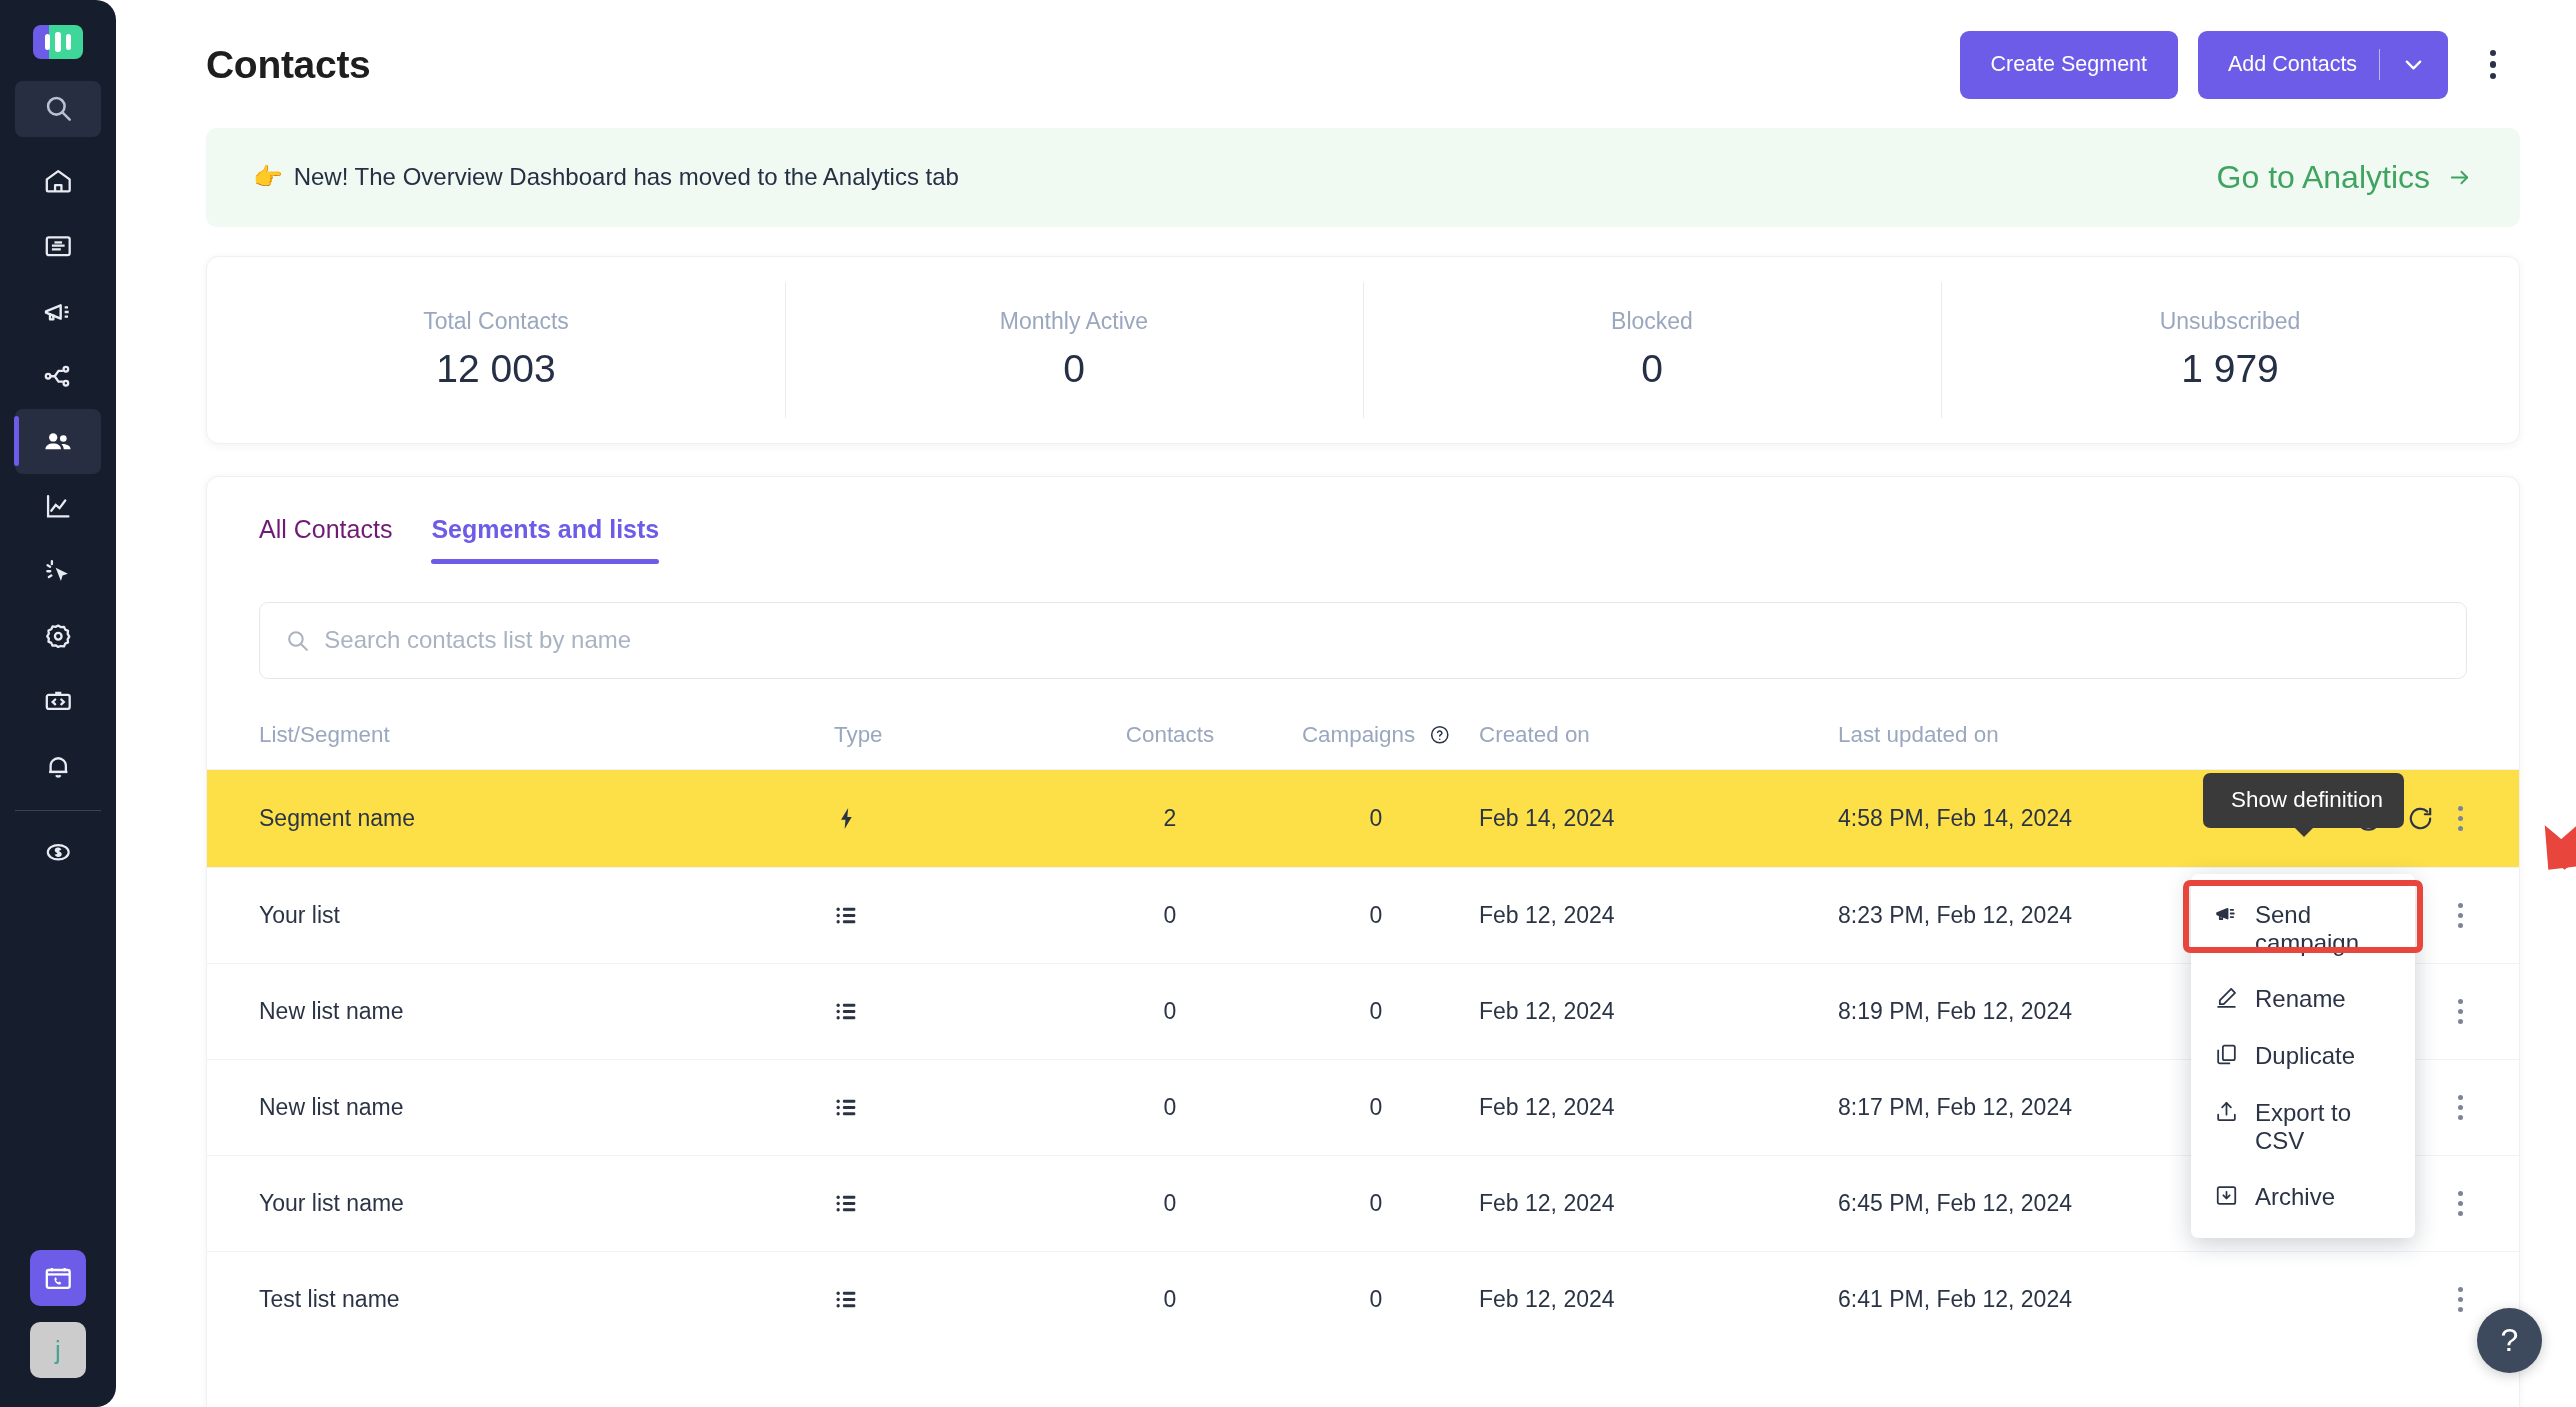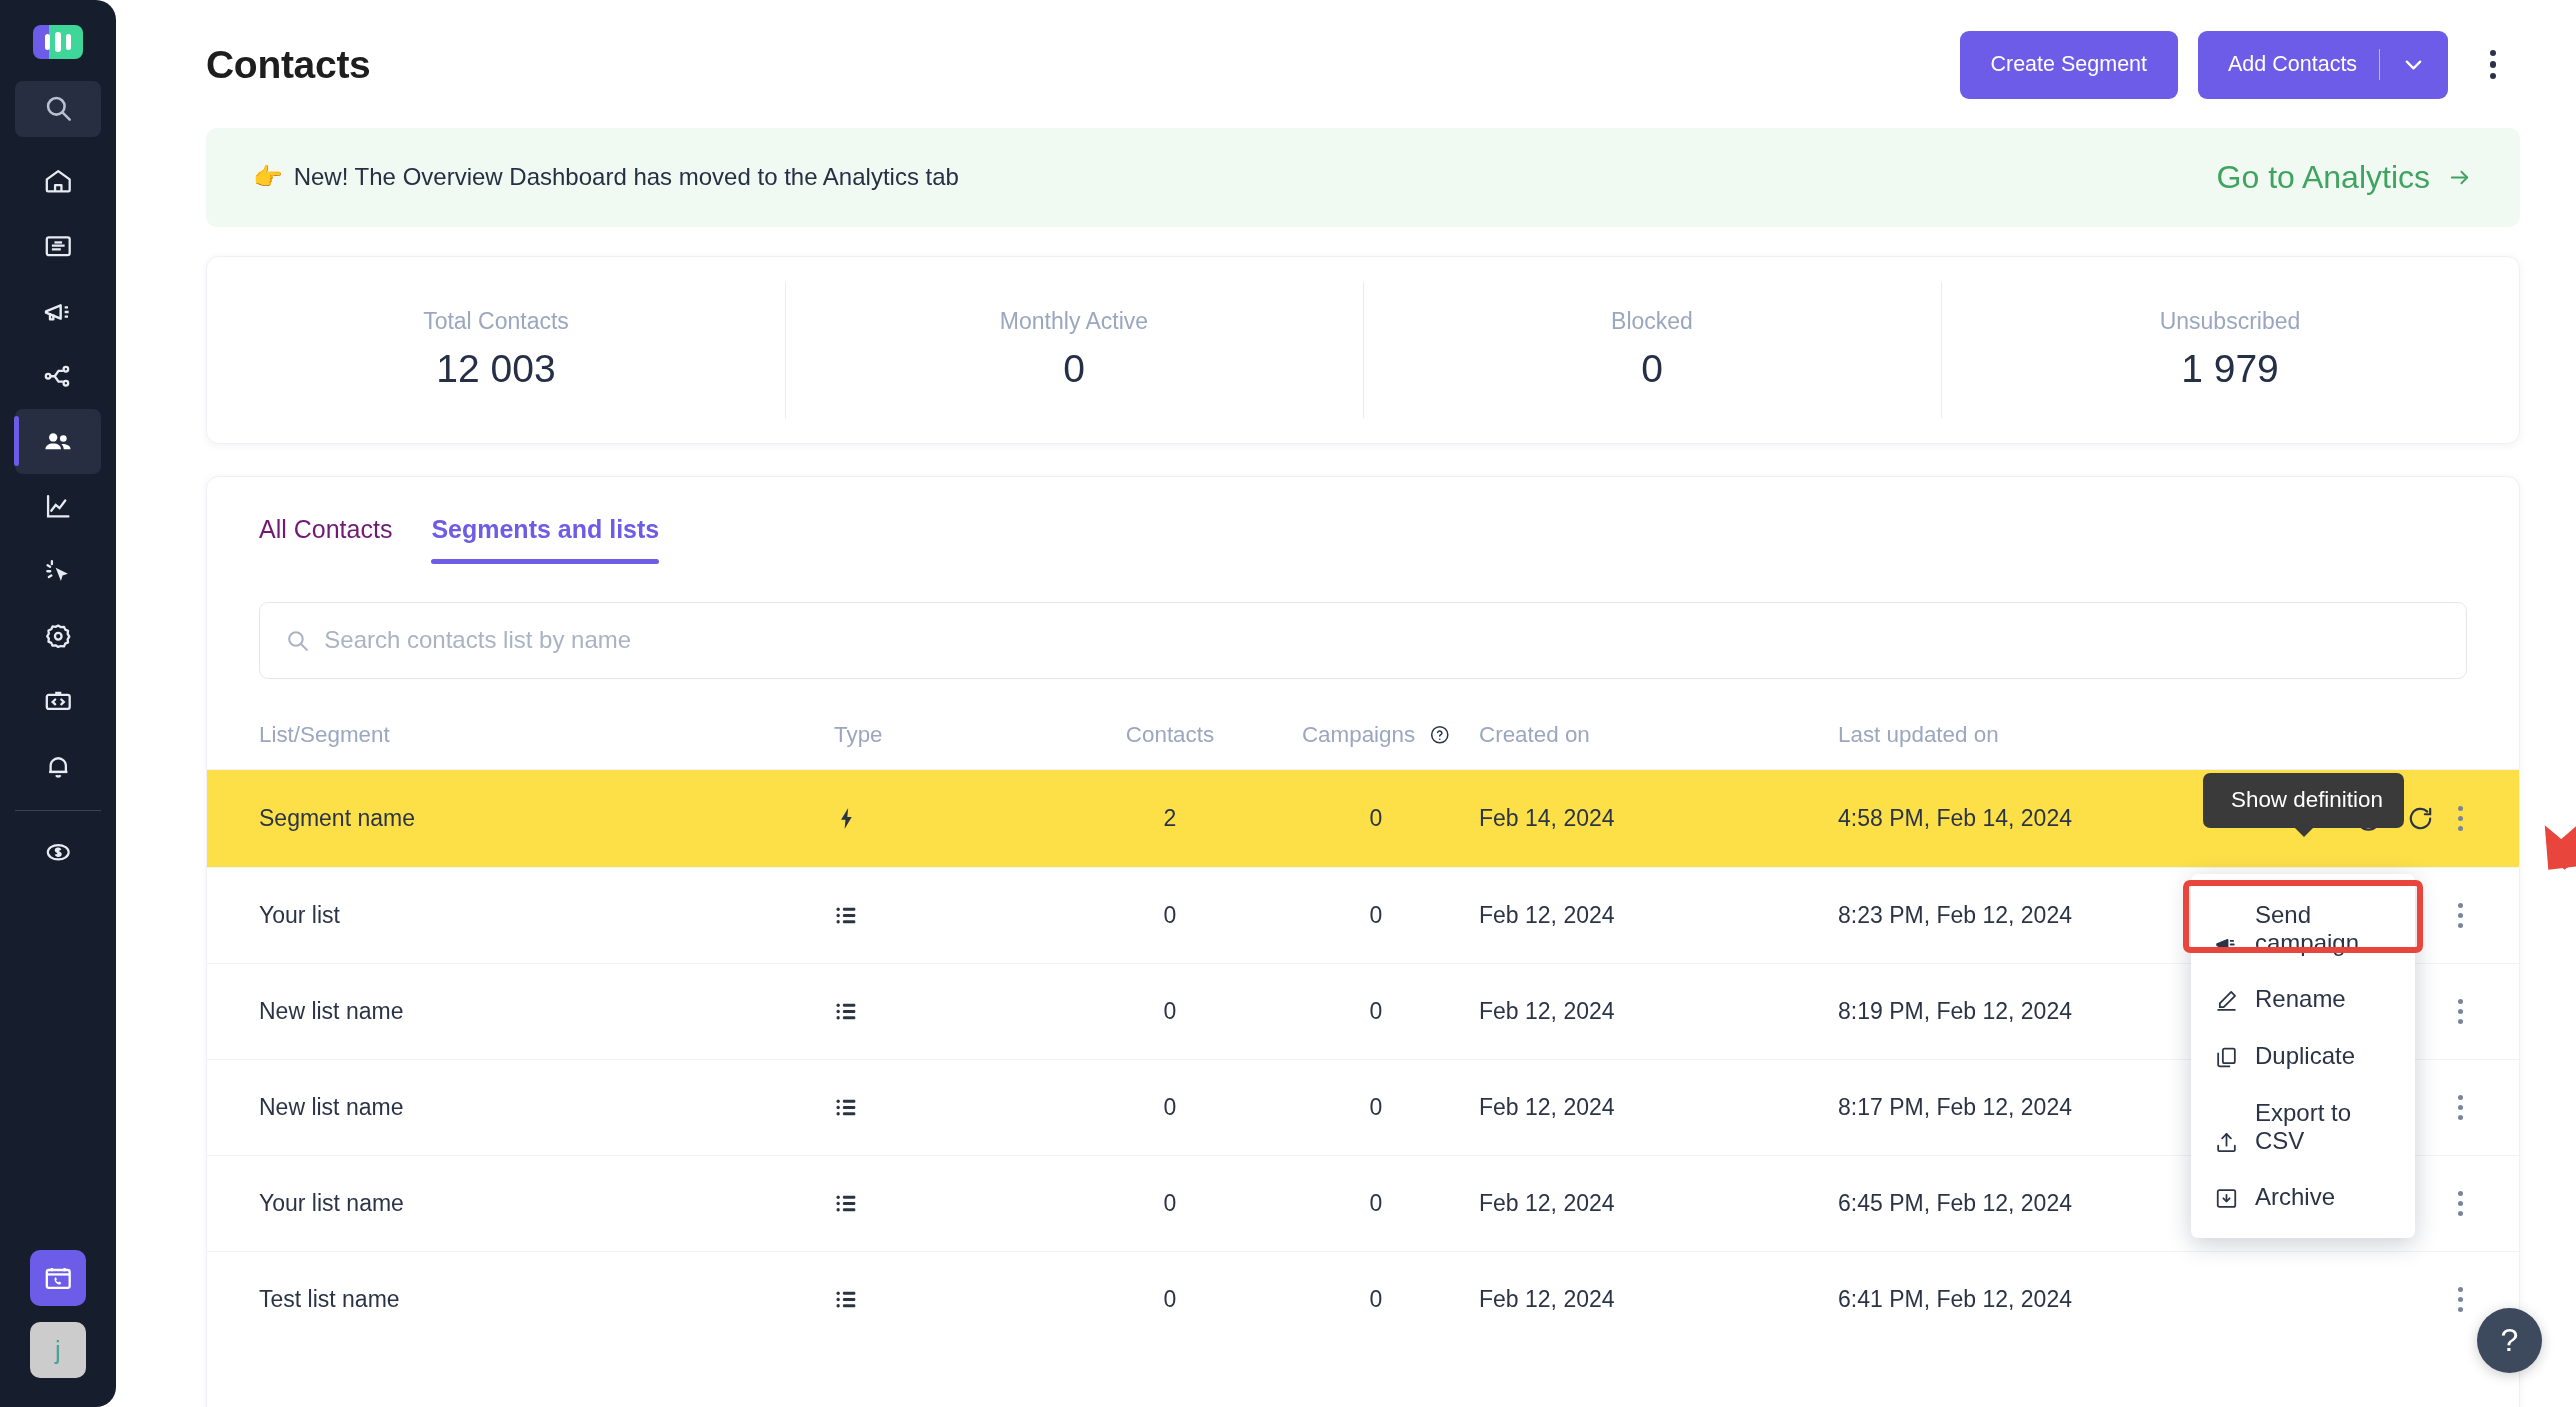--- a/index.html
+++ b/index.html
@@ -159,21 +159,21 @@
     content:""; position:absolute; bottom:-9px; left: 50%; margin-left:-9px;
     border-left:9px solid transparent; border-right:9px solid transparent; border-top:9px solid #3a3a3a;
   }
 
   
   .dropdown {
     position:absolute; background:#fff; border-radius: 7.2px;
     box-shadow: 0 5.4px 25px rgba(25,35,60,.22);
     padding: 12.5px 0; width: 224px;
   }
-  .dd-item { display:flex; align-items:flex-end; gap: 16px; padding: 14.3px 23px; font-size: 24px; color:#2b3446; cursor:pointer;}
+  .dd-item { display:flex; align-items:flex-start; gap: 16px; padding: 14.3px 23px; font-size: 24px; color:#2b3446; cursor:pointer;}
   .hl-box {
     position:absolute; border: 6.3px solid #e8453c; border-radius: 7.2px;
   }
 
   
   .red-arrow { position:absolute; pointer-events:none; }
 
   .help-btn {
     position:absolute; right: 34px; bottom: 34px;
     width: 65px; height:65px; border-radius:50%; background:#3d495c;

